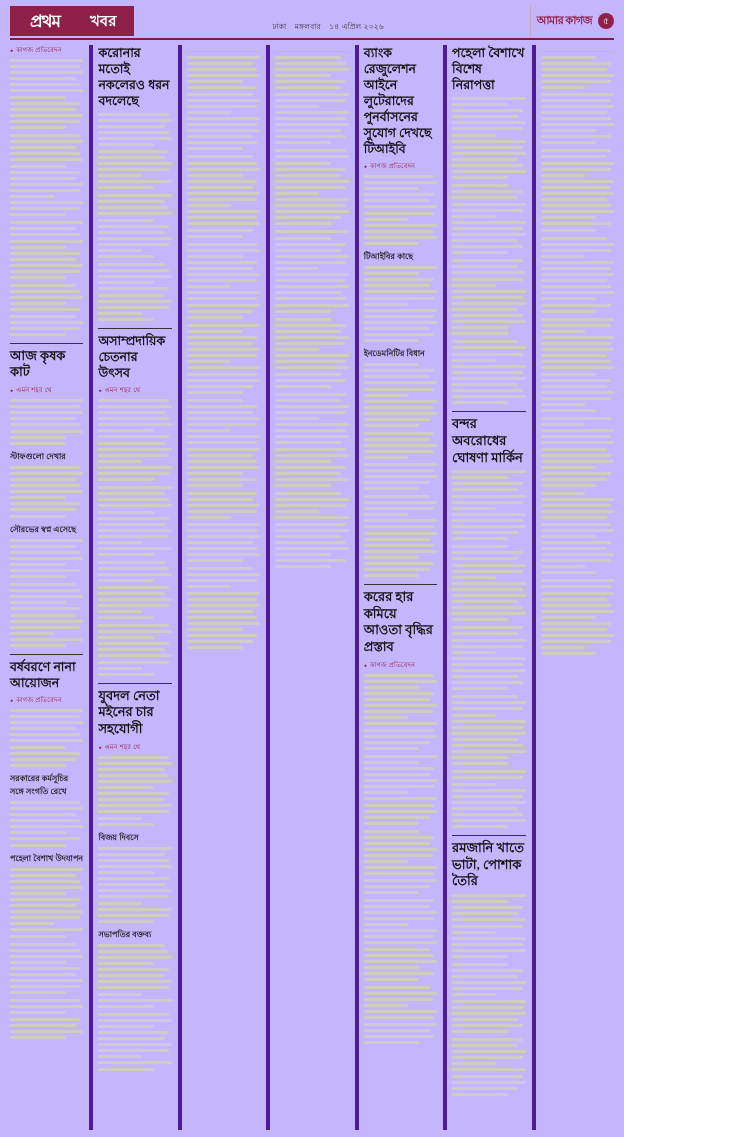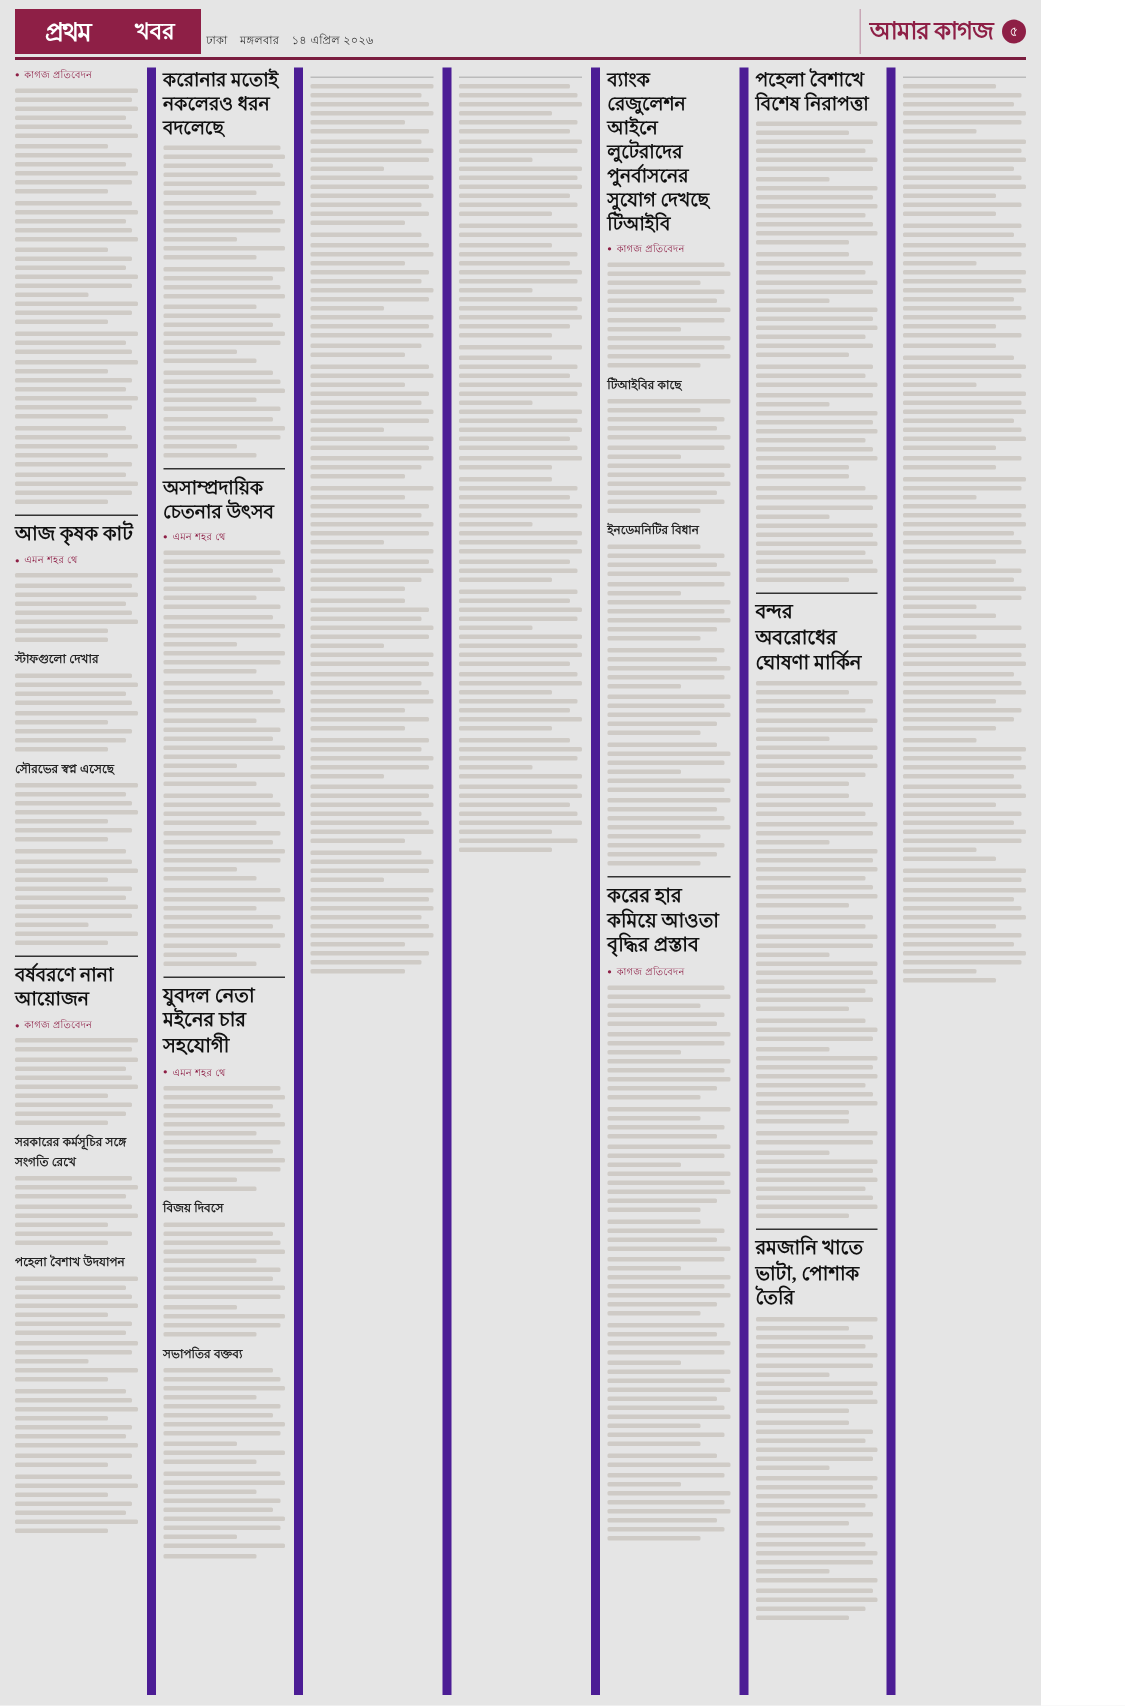--- a/index.html
+++ b/index.html
@@ -9,23 +9,23 @@
   }
   body {
     width: 750px;
     height: 1137px;
     font-family: "Liberation Sans", sans-serif;
     color: #111;
     overflow: hidden;
   }
   .page {
     position: relative;
-    width: 694px;
+    width: 624px;
     height: 1137px;
-    background: #e5e5e5;
+    background: #c4b5fd;
     box-sizing: border-box;
     padding: 6px 10px 20px 10px;
   }
 
   
   .masthead {
     display: flex;
     align-items: stretch;
     border-bottom: 2px solid #7a1d3f;
     padding-bottom: 2px;
@@ -55,42 +55,42 @@
     align-items: center;
     padding: 0 18px 0 10px;
     font-family: "Liberation Serif", serif;
     font-size: 15px;
     font-weight: bold;
   }
   .masthead-mid {
     flex: 1;
     display: flex;
     align-items: flex-end;
-    justify-content: flex-start;
+    justify-content: center;
     padding-right: 8px;
     padding-bottom: 3px;
   }
   .masthead-meta {
     font-size: 7.5px;
     color: #333;
     letter-spacing: 0.2px;
     white-space: nowrap;
   }
   .masthead-meta span { margin: 0 3px; }
   .masthead-right {
     display: flex;
     align-items: center;
     gap: 6px;
     padding-left: 6px;
     border-left: 1px solid #c8a7b6;
   }
   .paper-name {
     font-family: "Liberation Serif", serif;
     font-weight: bold;
-    font-size: 16px;
+    font-size: 11px;
     color: #8e1f46;
     letter-spacing: -0.5px;
   }
   .page-num {
     background: #8e1f46;
     color: #fff;
     width: 16px; height: 16px;
     border-radius: 50%;
     font-size: 9px;
     display: flex; align-items: center; justify-content: center;
@@ -101,21 +101,21 @@
     display: flex;
     gap: 6px;
     margin-top: 5px;
     height: 1085px;
   }
   .col {
     width: 104px;
     position: relative;
   }
   .col + .col {
-    border-left: 6px solid #4c1d95;
+    border-left: 4px solid #4c1d95;
     padding-left: 5px;
   }
 
   
   .hl {
     font-family: "Liberation Serif", serif;
     font-weight: bold;
     color: #111;
     line-height: 1.28;
     margin: 0 0 4px 0;

